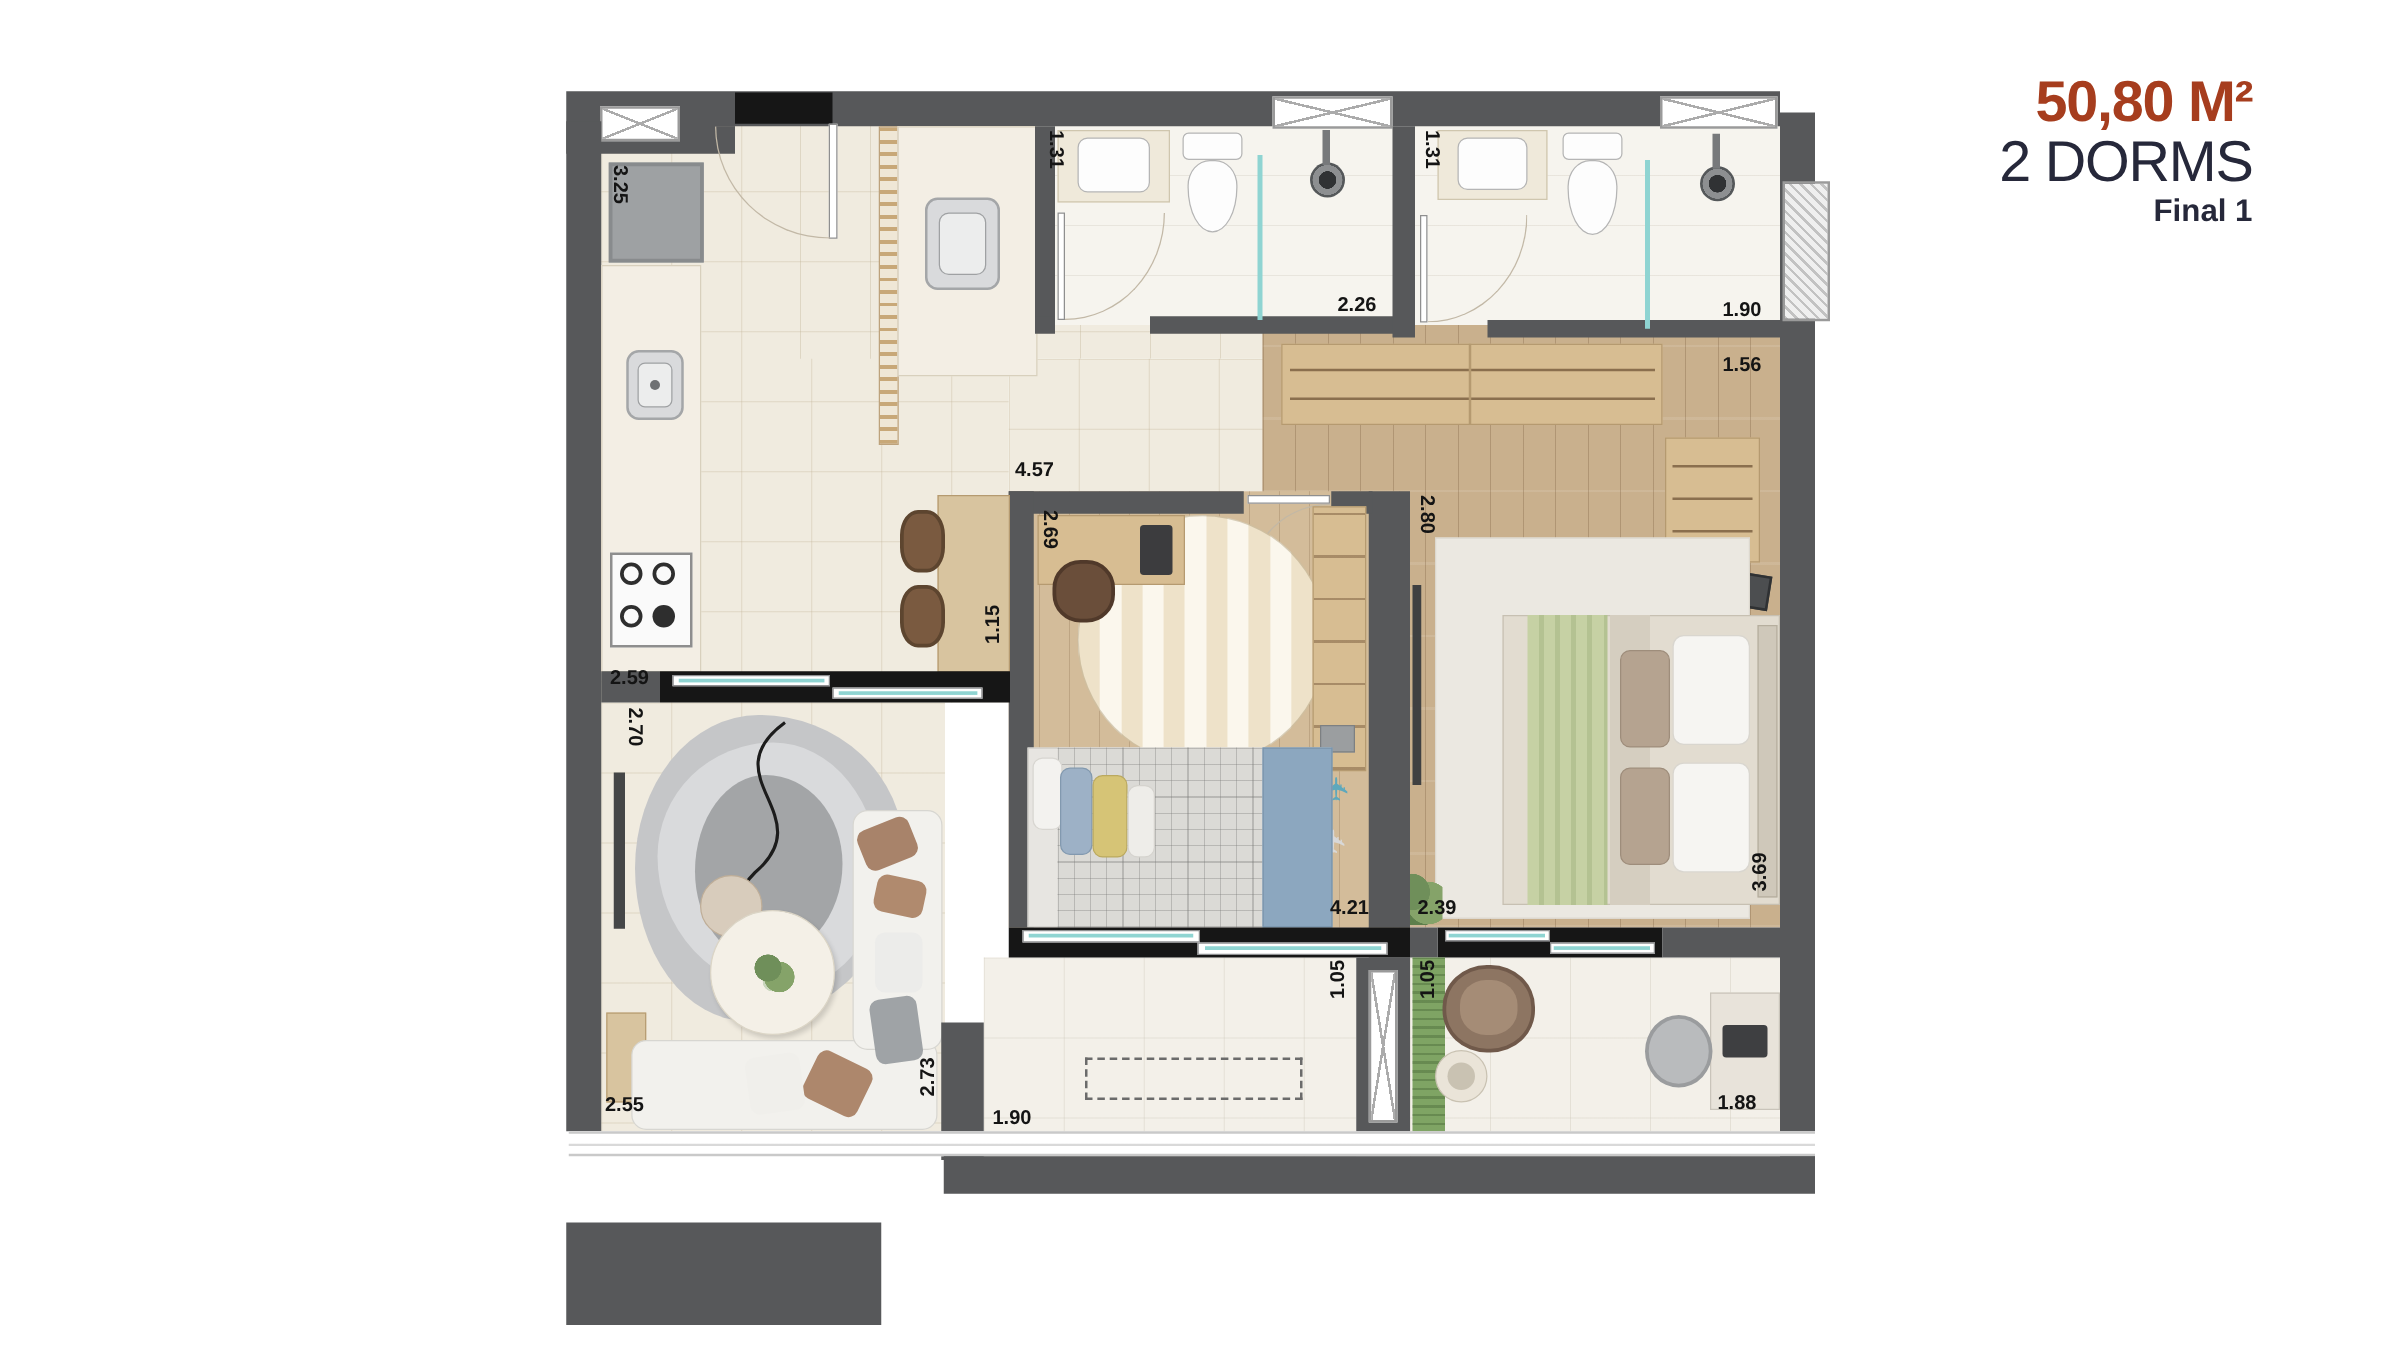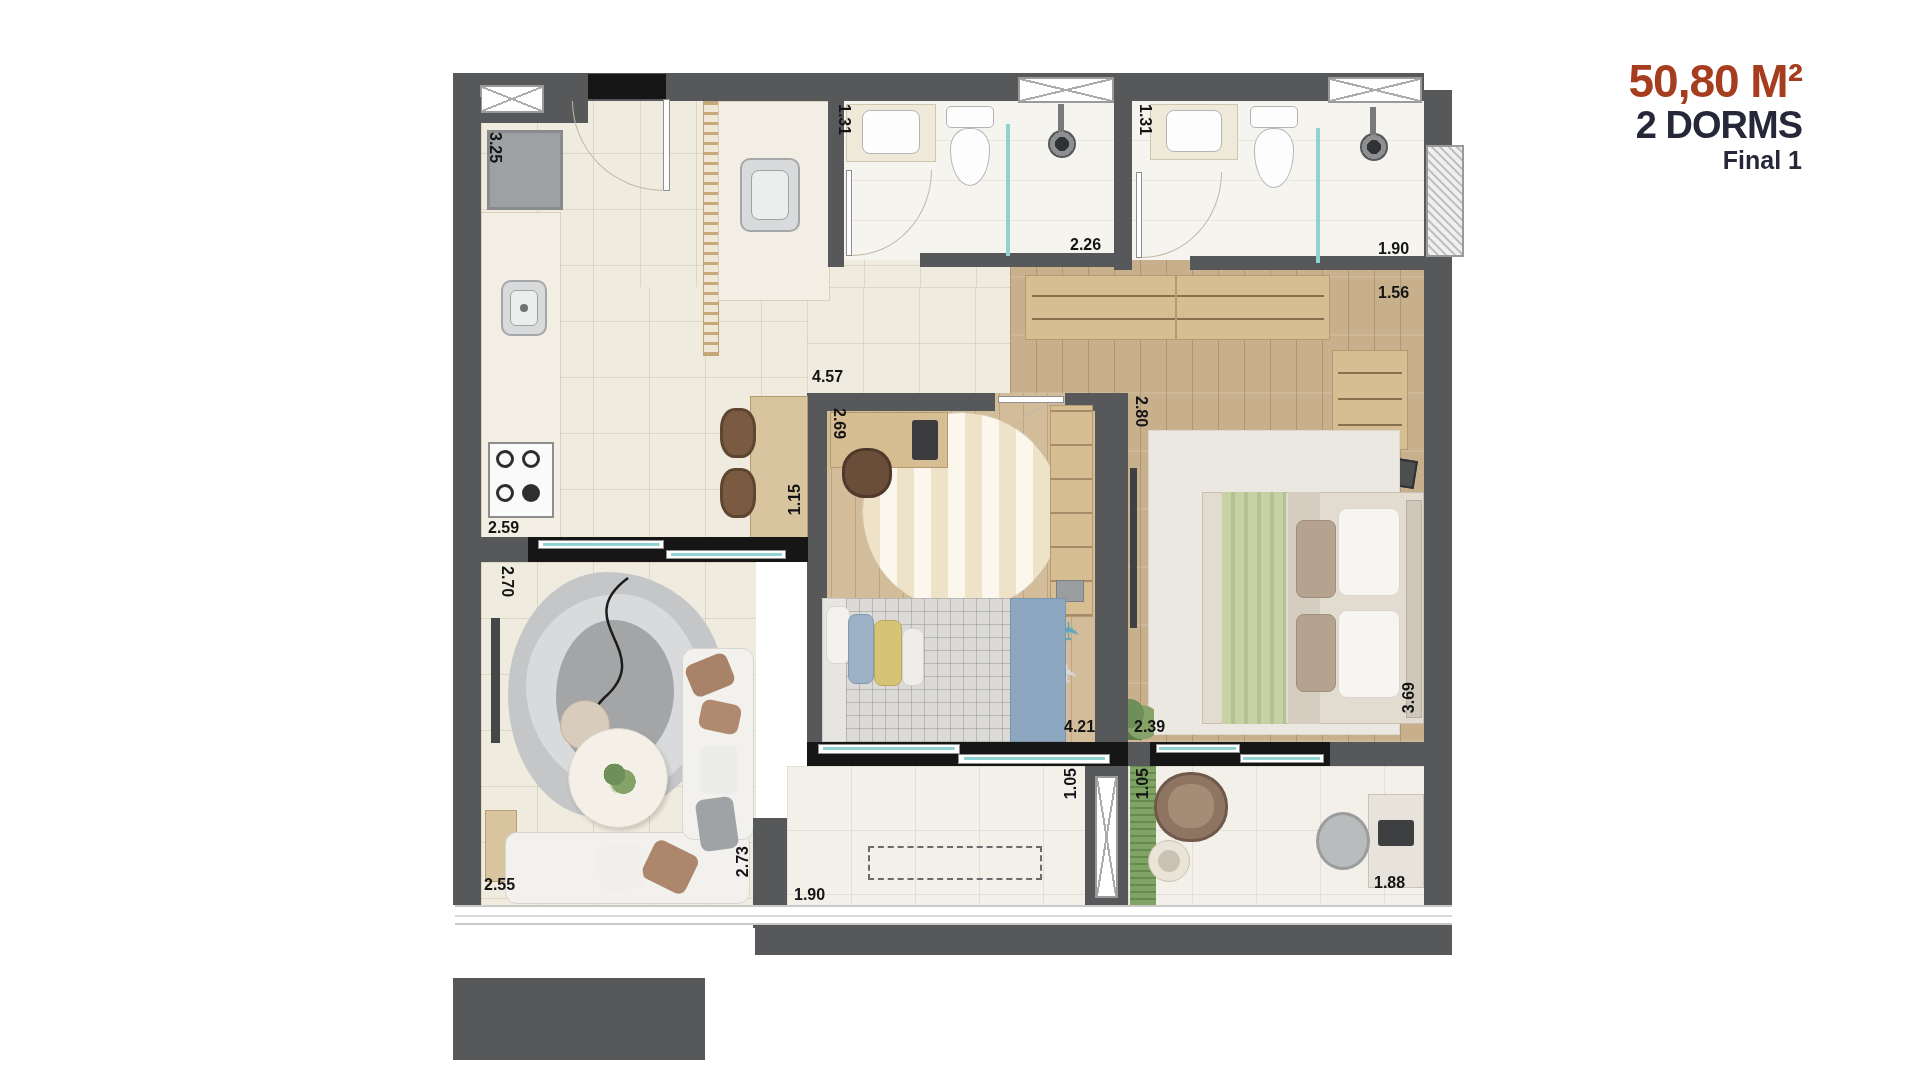--- a/index.html
+++ b/index.html
@@ -51,21 +51,21 @@
     border:1px solid rgba(160,140,100,.4);}
   .grass{background-color:#7fa464;
     background-image:repeating-linear-gradient(0deg,rgba(60,90,45,.35) 0 2px,transparent 2px 7px);}
   
   .dim{position:absolute;font-size:16px;font-weight:bold;color:#141414;white-space:nowrap;z-index:40;}
   .vd{writing-mode:vertical-rl;}
   .vu{writing-mode:vertical-rl;transform:rotate(180deg);}
   
   .title{position:absolute;right:118px;top:58px;text-align:right;line-height:1.04;}
   .t-area{font-size:46px;font-weight:bold;letter-spacing:-1px;}
-  .t-dorms{font-size:38px;font-weight:bold;letter-spacing:-1px;}
+  .t-dorms{font-size:46px;font-weight:normal;letter-spacing:-1px;}
   .t-final{font-size:25px;font-weight:bold;margin-top:2px;}
 </style>
 </head>
 <body>
 
 <div class="title">
   <div class="t-area" style="color:#a63d1e">50,80 M²</div>
   <div class="t-dorms" style="color:#26283a">2 DORMS</div>
   <div class="t-final" style="color:#26283a">Final 1</div>
 </div>
@@ -234,21 +234,21 @@
   <div class="fx" style="left:708px;top:790px;width:22px;height:22px;background:#c9c2b2;border-radius:50%;"></div>
   <div class="fx" style="left:918px;top:734px;width:56px;height:94px;background:#e8e3da;border:1px solid #c9c4ba;"></div>
   <div class="fx" style="left:928px;top:760px;width:36px;height:26px;background:#3e3f41;border-radius:3px;"></div>
   <div class="fx" style="left:866px;top:752px;width:54px;height:58px;background:#b9bbbd;border:3px solid #9a9c9e;border-radius:50%;"></div>
 
   <div class="rail" style="left:5px;top:845px;width:997px;height:20px;"></div>
   <div class="w" style="left:305px;top:865px;width:697px;height:30px;"></div>
   <div class="w" style="left:3px;top:918px;width:252px;height:82px;"></div>
 
   <span class="dim vd" style="left:36px;top:72px;">3.25</span>
-  <span class="dim" style="left:38px;top:459px;">2.59</span>
+  <span class="dim" style="left:38px;top:474px;">2.59</span>
   <span class="dim vd" style="left:385px;top:44px;">1.31</span>
   <span class="dim" style="left:620px;top:176px;">2.26</span>
   <span class="dim vd" style="left:686px;top:44px;">1.31</span>
   <span class="dim" style="left:928px;top:180px;">1.90</span>
   <span class="dim" style="left:928px;top:224px;">1.56</span>
   <span class="dim" style="left:362px;top:308px;">4.57</span>
   <span class="dim vd" style="left:380px;top:348px;">2.69</span>
   <span class="dim vu" style="left:336px;top:424px;">1.15</span>
   <span class="dim vd" style="left:682px;top:336px;">2.80</span>
   <span class="dim vd" style="left:48px;top:506px;">2.70</span>

